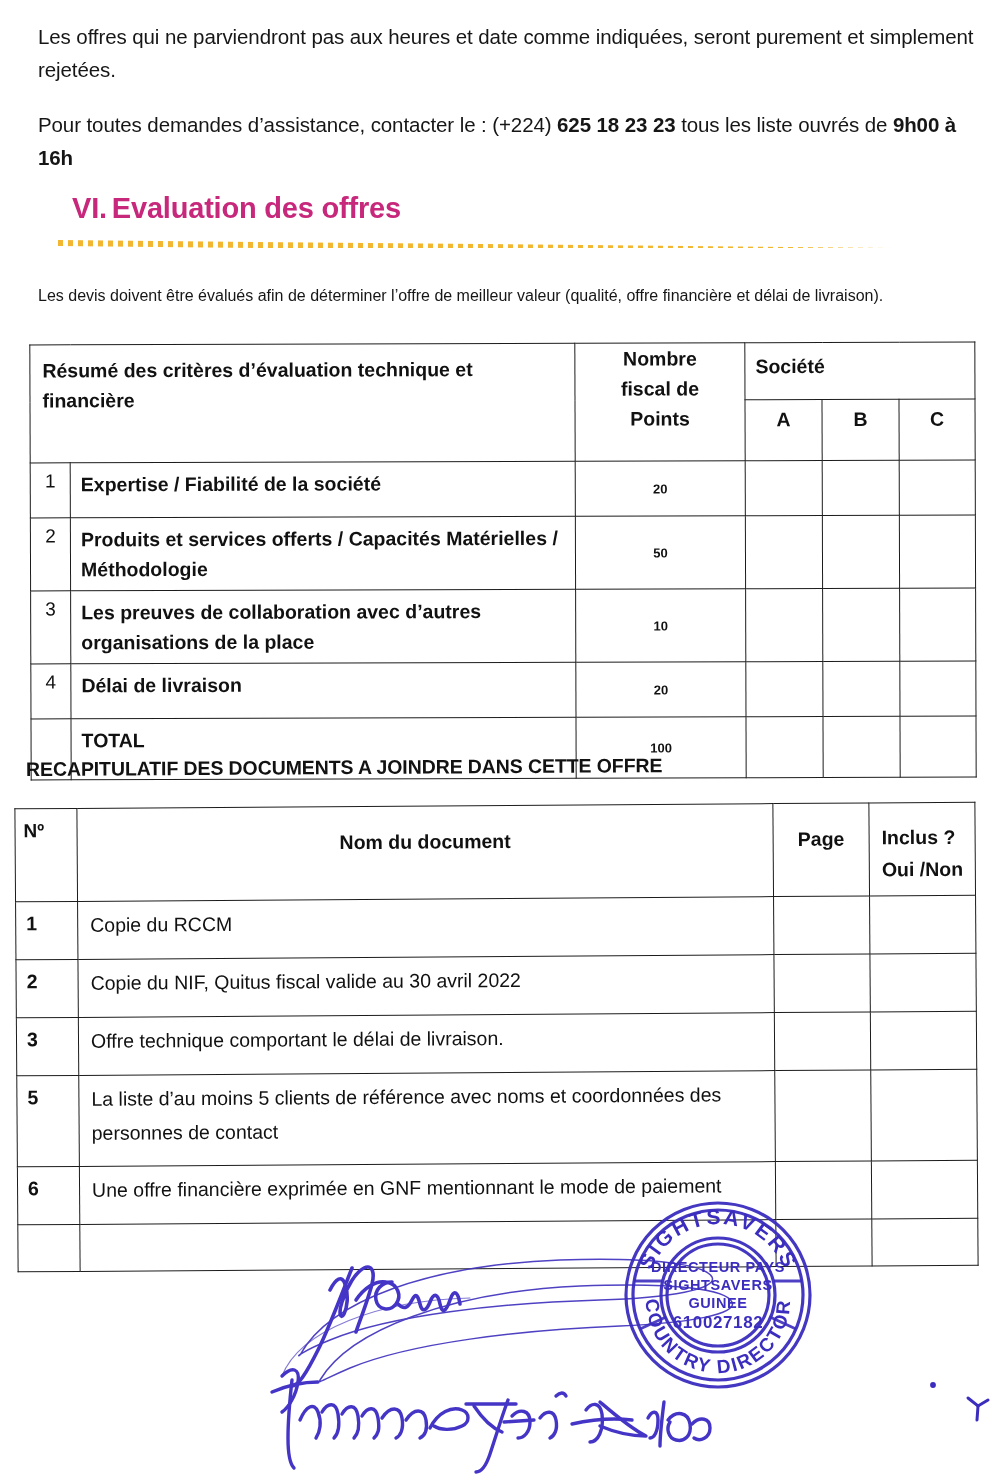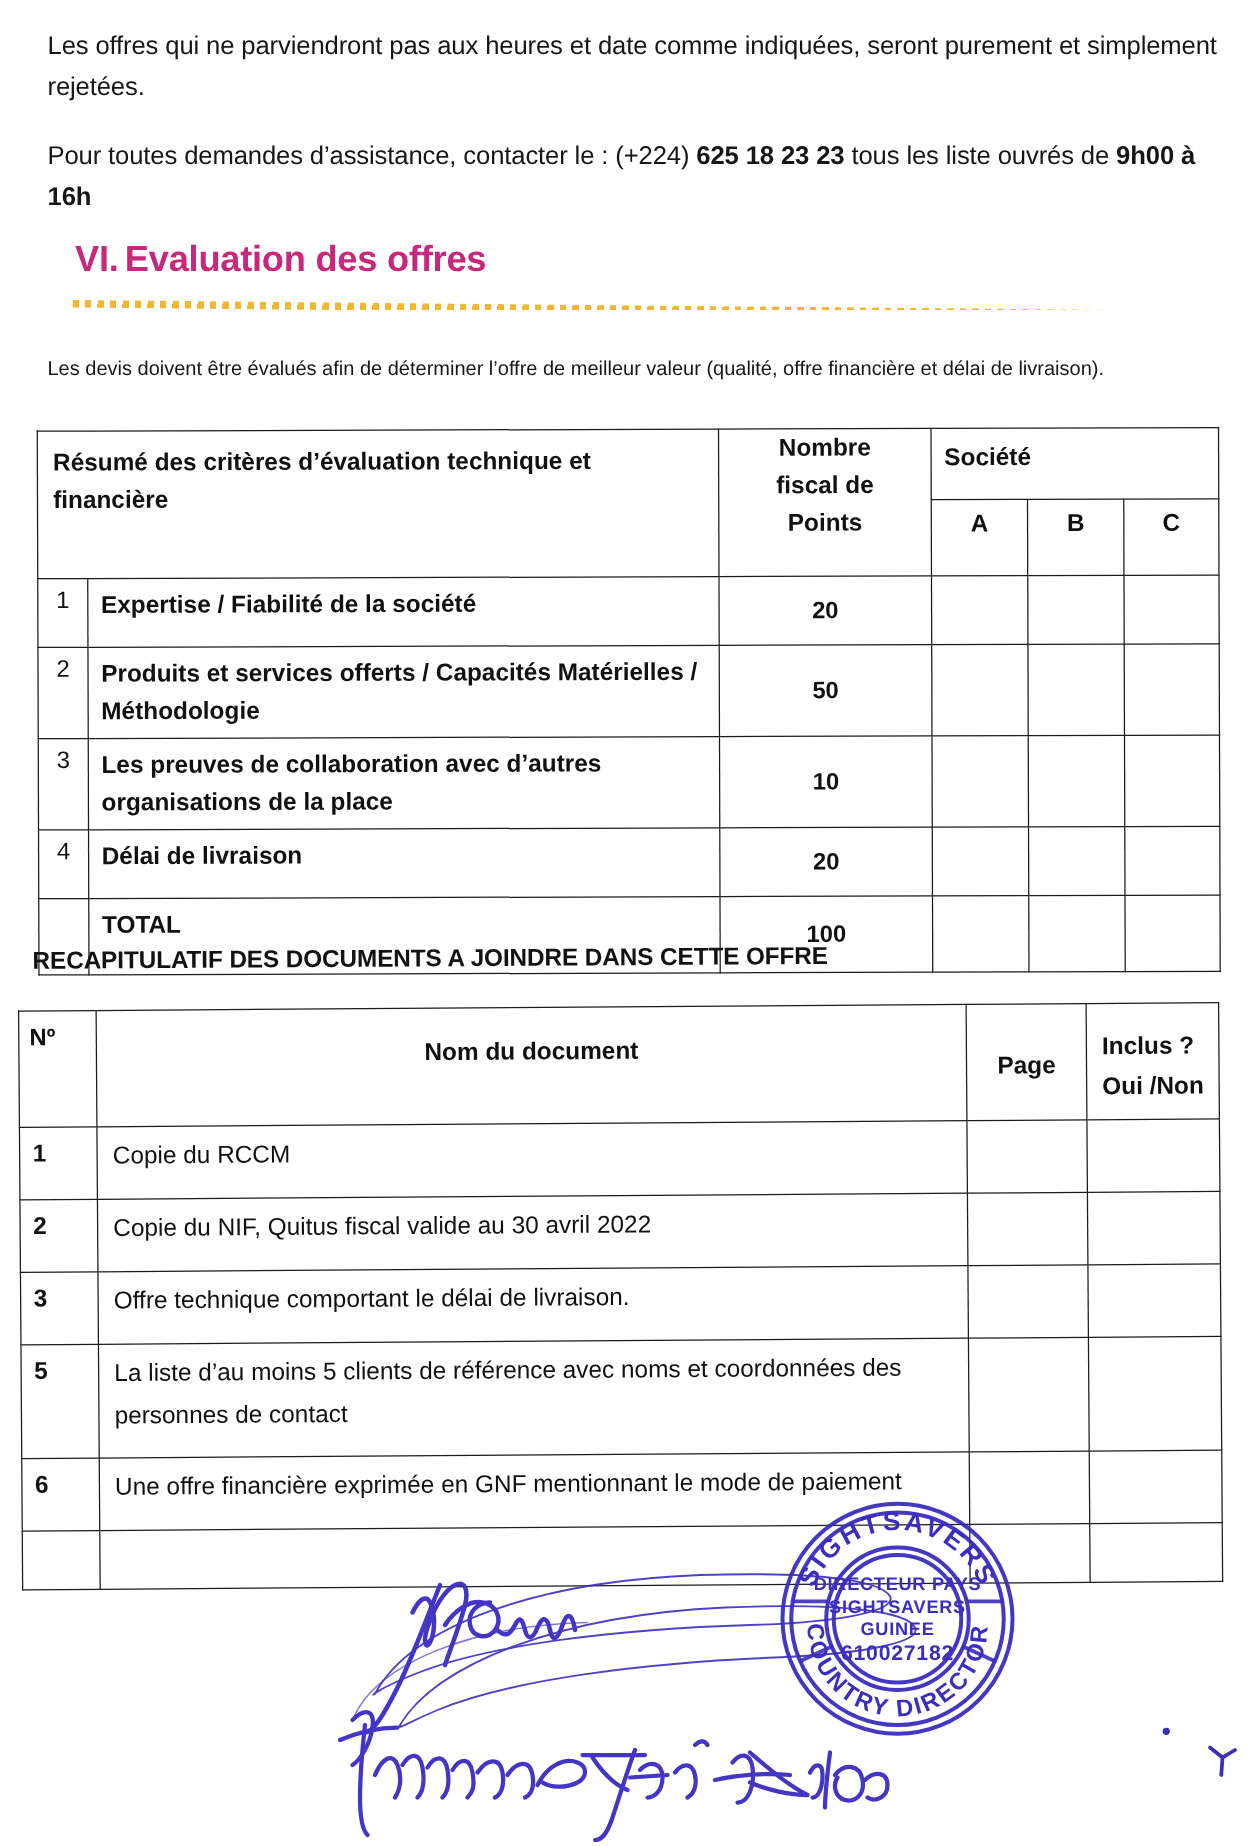--- a/index.html
+++ b/index.html
@@ -37,21 +37,21 @@
   
   #section-heading {
     position: absolute;
     left: 60px;
     top: 192px;
     font-size: 29px;
     font-weight: 700;
     letter-spacing: -0.2px;
     color: #C7287B;
   }
-  #section-heading .numeral { margin-right: 5px; }
+  #section-heading .numeral { margin-right: 5px; margin-left: 12px; }
   #heading-rule {
     position: absolute;
     left: 58px;
     top: 239px;
     width: 930px;
     height: 9px;
     overflow: hidden;
   }
   #heading-rule .dots {
     position: absolute;
@@ -129,21 +129,21 @@
     text-align: center;
     padding: 4px 0 0 0;
   }
   #table-eval .crit {
     font-size: 19.5px;
     font-weight: 700;
     line-height: 30px;
     padding: 6px 6px 4px 10px;
   }
   #table-eval .pts {
-    font-size: 19px;
+    font-size: 13px;
     font-weight: 700;
     text-align: center;
     vertical-align: middle;
   }
   #table-eval .total {
     font-size: 19.5px;
     font-weight: 700;
     padding: 8px 6px 4px 10px;
   }
 
@@ -175,21 +175,21 @@
   #table-docs .hname {
     font-size: 19.5px;
     font-weight: 700;
     text-align: center;
     padding: 22px 0 0 0;
   }
   #table-docs .hpage {
     font-size: 19.5px;
     font-weight: 700;
     text-align: center;
-    padding: 36px 0 0 0;
+    padding: 22px 0 0 0;
   }
   #table-docs .hinc {
     font-size: 19.5px;
     font-weight: 700;
     line-height: 32px;
     padding: 18px 0 0 12px;
   }
   #table-docs .dno {
     font-size: 19.5px;
     font-weight: 700;

